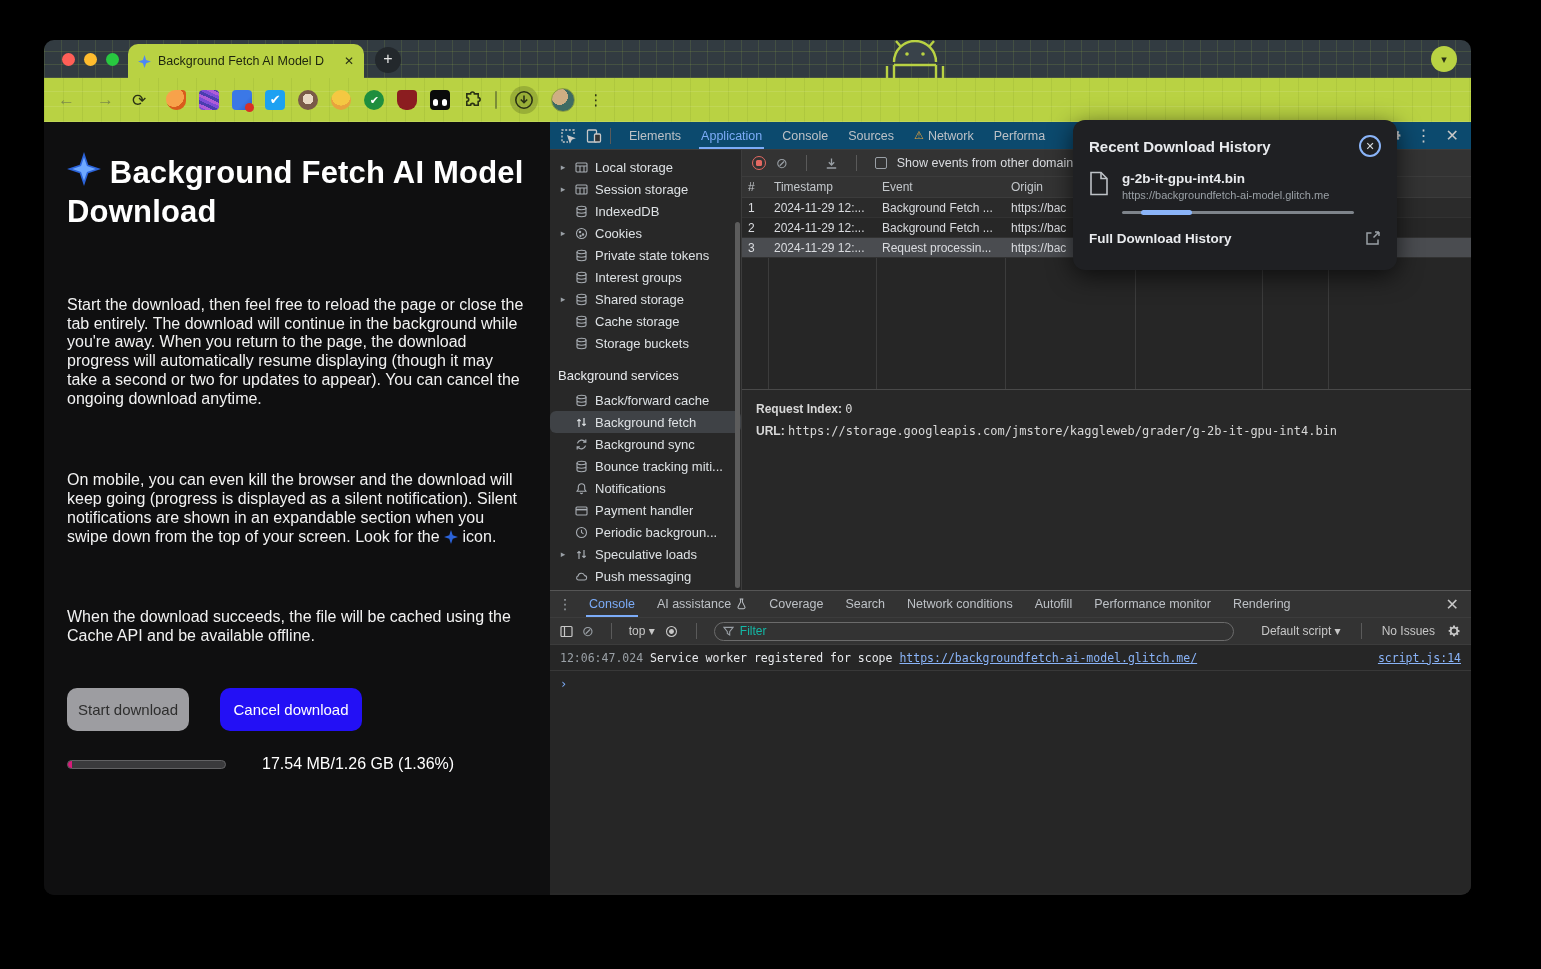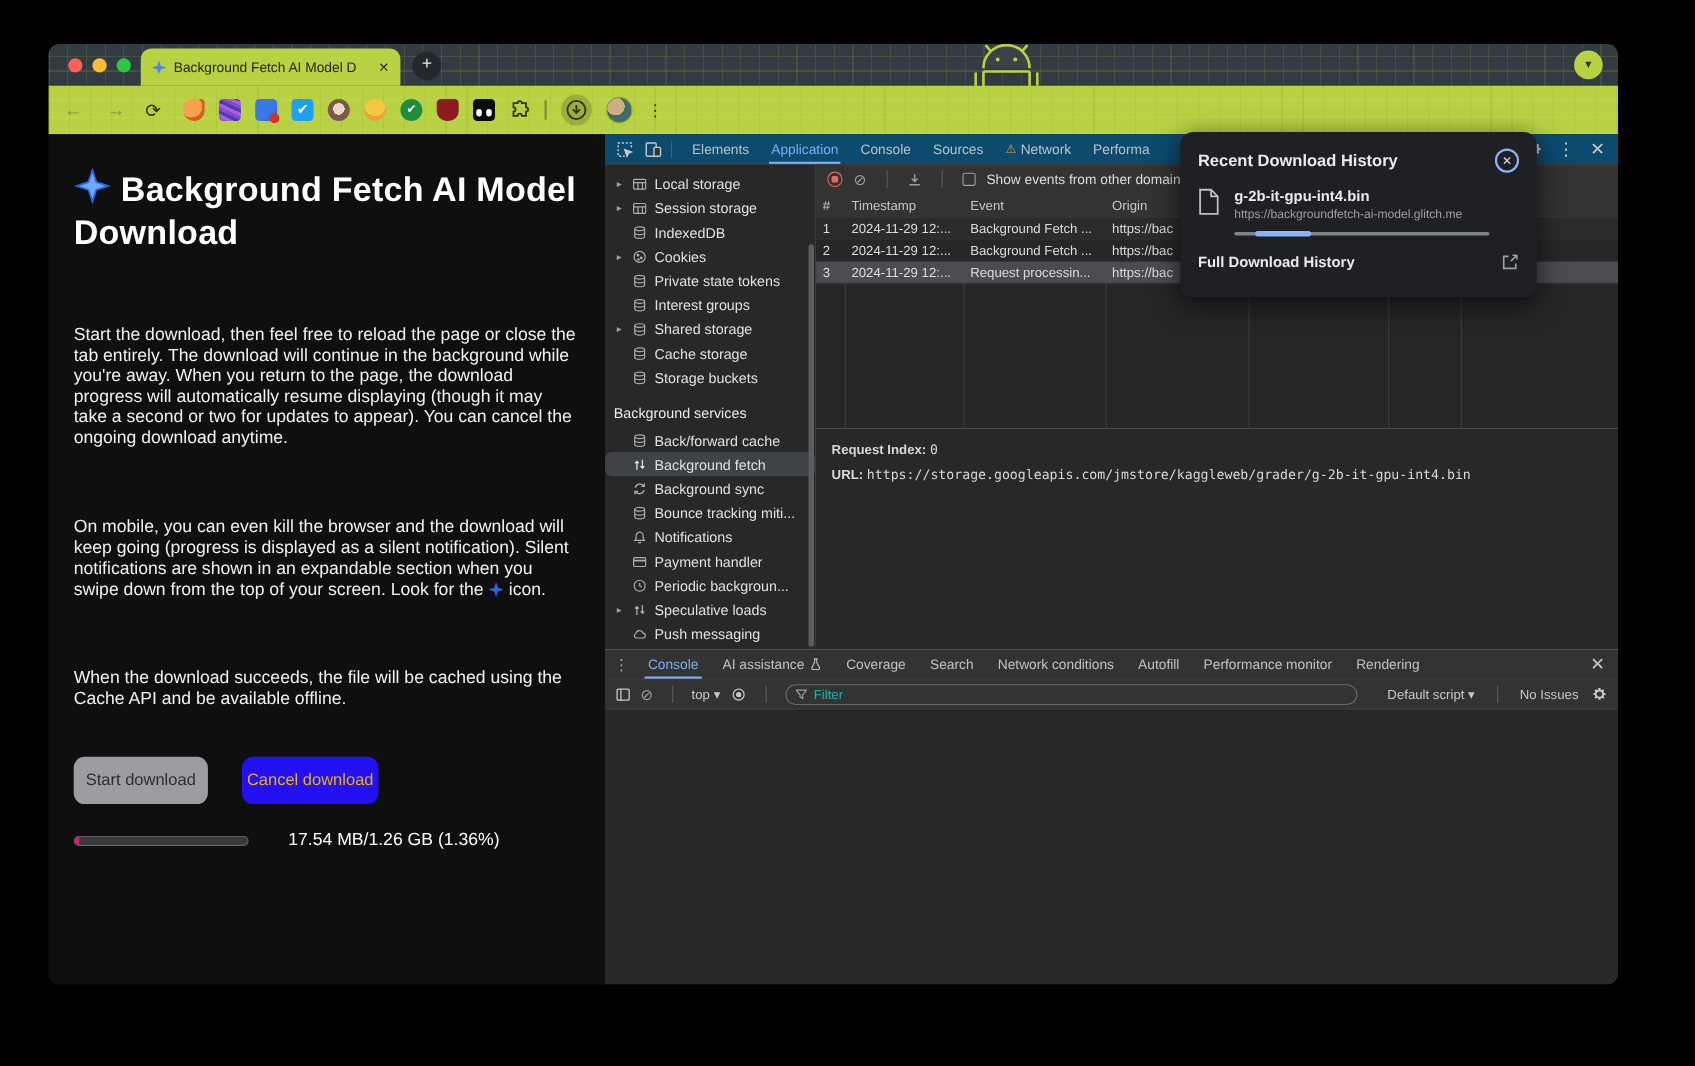--- a/index.html
+++ b/index.html
@@ -54,21 +54,21 @@
 
   
   .content { position:absolute; left:0; top:82px; width:100%; height:773px; display:flex; }
   .page { width:506px; height:100%; background:#0f0f10; color:#fff; padding:30px 25px 0 23px; }
   .page h1 { font-size:31px; font-weight:700; line-height:1.27; letter-spacing:.2px; }
   .page p { font-size:16px; line-height:1.18; margin-top:64px; color:#f2f2f2; }
   .page p.tight { margin-top:62px; }
   .btn-row { display:flex; gap:31px; margin-top:42px; }
   .btn { height:43px; border:none; border-radius:10px; font-size:15px; font-family:"Liberation Sans",sans-serif; }
   .btn.start { width:122px; background:#9d9da1; color:#2e2e2e; }
-  .btn.cancel { width:124px; background:#2310f5; color:#eab308; font-weight:400; }
+  .btn.cancel { width:142px; background:#2310f5; color:#ffffff; font-weight:400; }
   .prog-row { display:flex; align-items:center; margin-top:24px; gap:36px; }
   .prog { width:159px; height:9px; border-radius:5px; background:#3a3a3c; border:1px solid #626264; overflow:hidden; }
   .prog-fill { height:100%; background:#d81b7a; border-radius:4px 0 0 4px; }
   .prog-label { font-size:16px; color:#fff; }
 
   
   .devtools { width:921px; height:100%; background:#282828; color:#dadce0; position:relative; }
   .dt-tabs { height:28px; background:#0c4a6e; border-bottom:1px solid #3c3c3c; display:flex; align-items:center; }
   .dt-ic { margin-left:10px; display:flex; align-items:center; }
   .dt-div { width:1px; height:16px; background:#5a5a5a; margin:0 8px; }
@@ -600,20 +600,29 @@
             <span class="dt-div"></span>
             <span class="small-label">No Issues</span>
             <span>
               <svg width="14" height="14" viewBox="0 0 16 16" fill="#c7c7c7">
                   <path d="M8 5.2A2.8 2.8 0 1 0 8 10.8 2.8 2.8 0 0 0 8 5.2zm6.3 4.1l-1.5-.3a5 5 0 0 1-.5 1.2l.9 1.3-1.3 1.3-1.3-.9a5 5 0 0 1-1.2.5l-.3 1.5H7l-.3-1.5a5 5 0 0 1-1.2-.5l-1.3.9-1.3-1.3.9-1.3a5 5 0 0 1-.5-1.2l-1.5-.3V7l1.5-.3a5 5 0 0 1 .5-1.2l-.9-1.3 1.3-1.3 1.3.9a5 5 0 0 1 1.2-.5L7 1.7h2l.3 1.6a5 5 0 0 1 1.2.5l1.3-.9 1.3 1.3-.9 1.3a5 5 0 0 1 .5 1.2l1.6.3z"></path>
                 </svg>
             </span>
           </div>
         </div>
 
+        <div class="log">
+          <div class="log-row">
+            <span class="log-time">12:06:47.024</span>
+            <span class="log-msg">Service worker registered for scope</span>
+            <a class="blue">https://backgroundfetch-ai-model.glitch.me/</a>
+            <a class="blue log-src">script.js:14</a>
+          </div>
+          <div class="prompt">›</div>
+        </div>
       </div>
     </div>
   </div>
 
   <div class="popup">
     <div class="pop-head">
       <span class="pop-title">Recent Download History</span>
       <span class="pop-close">✕</span>
     </div>
     <div class="pop-file">

